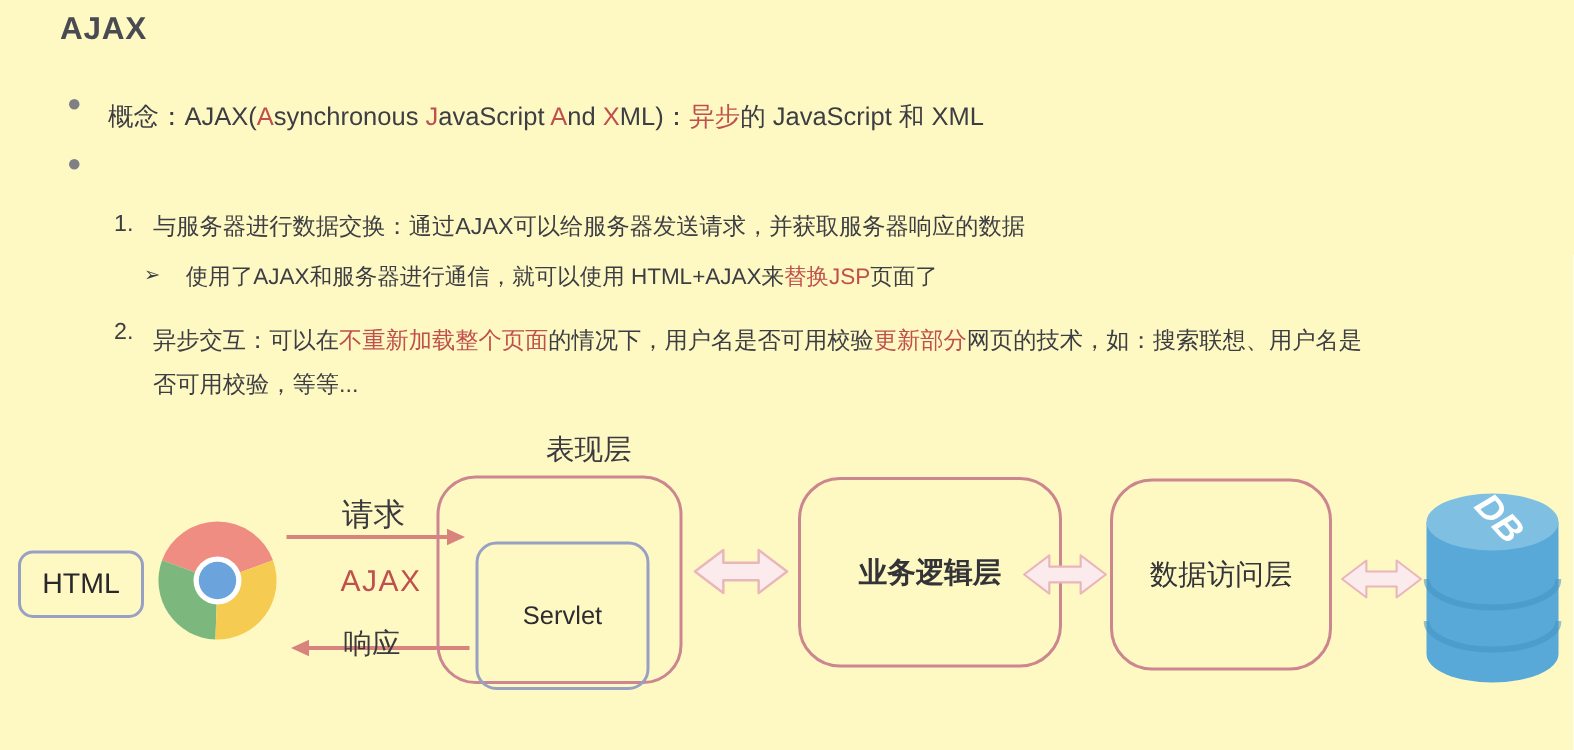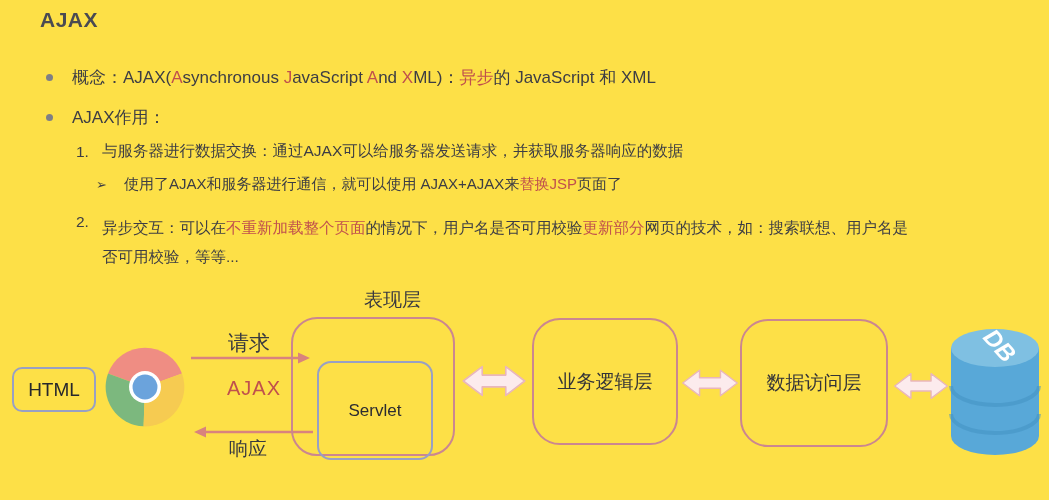--- a/index.html
+++ b/index.html
@@ -1,76 +1,75 @@
 <!DOCTYPE html>
 <html style="--red-accent: #c0504d; --text-dark: #3d3d44; --bullet-gray: #7f7f85; --rose-border: #cb8690; --purple-border: #98a0c4; --arrow-fill: #fcebed; --arrow-stroke: #e9b6bc; --salmon-arrow: #d9837d; --db-blue: #58a8d8; --db-blue-light: #7fc0e2; --db-blue-dark: #4492c2; --chrome-red: #ef8d83; --chrome-green: #7cb87e; --chrome-yellow: #f6cb51; --chrome-blue: #6ba3dc;"><head>
 <meta charset="utf-8">
 <style>
   html,body{margin:0;padding:0;background:#fff;}
   .page{
-    position:relative; width:1049px; height:500px; background:#fde047;
+    position:relative; width:1049px; height:500px; background:#fef9c3;
     font-family:"Liberation Sans","DejaVu Sans",sans-serif;
     color:var(--text-dark,#3d3d44); overflow:hidden;
   }
   .title{
     position:absolute; left:40px; top:8px; margin:0;
     font-size:21px; font-weight:bold; color:#4a4a52; letter-spacing:.5px;
   }
-  .line{position:absolute; display:flex; align-items:center; white-space:nowrap;}
+  .line{position:absolute; display:flex; align-items:flex-start; white-space:nowrap;}
   .dot{width:7px; height:7px; border-radius:50%; background:var(--bullet-gray,#7f7f85); margin-right:19px; flex:none;}
   .c-dark{color:var(--text-dark,#3d3d44);}
   .c-red{color:var(--red-accent,#c0504d);}
   .b1{left:46px; top:66px; font-size:17px;}
   .b2{left:46px; top:106px; font-size:17px;}
   .n1{left:76px; top:141px; font-size:15.5px;}
   .num{display:inline-block; width:26px; flex:none;}
   .s1{left:96px; top:175px; font-size:15px;}
   .submark{margin-right:17px; font-size:13px; flex:none;}
   .n2{left:76px; top:213px; font-size:15.5px; align-items:flex-start; white-space:normal;}
   .n2 .wrap{width:812px; line-height:29px;}
 
   
   .dbox{position:absolute; box-sizing:border-box; display:flex; align-items:center; justify-content:center;}
   .lbl-presentation{left:337px; top:287px; width:84px; font-size:19px; color:#3a3a40; position:absolute;text-align:right;}
   .outer-box{left:291px; top:317px; width:164px; height:139px; border:2px solid var(--rose-border,#cb8690); border-radius:26px;}
   .servlet-box{left:317px; top:341px; width:116px; height:99px; border:2px solid var(--purple-border,#98a0c4); border-radius:14px; font-size:17px; color:#2c2c31;margin-top:20px;}
   .html-box{left:12px; top:367px; width:84px; height:45px; border:2.5px solid var(--purple-border,#98a0c4); border-radius:10px; font-size:19px; color:#27272c;}
   .layer-box{border:2px solid var(--rose-border,#cb8690); border-radius:28px; font-size:19px; color:#333338;}
-  .box-business{left:532px; top:318px; width:146px; height:127px;}
+  .box-business{left:532px; top:318px; width:176px; height:127px;font-weight:bold;}
   .box-data{left:740px; top:319px; width:148px; height:128px;}
   .abs{position:absolute;}
   .lbl-request{left:228px; top:329px; font-size:21px; color:#39393f; position:absolute;}
   .lbl-ajax{left:227px; top:377px; font-size:20px; color:var(--red-accent,#c0504d); position:absolute; letter-spacing:1px;}
-  .lbl-response{left:229px; top:436px; font-size:19px; color:#39393f; position:absolute;}
+  .lbl-response{left:229px; top:416px; font-size:19px; color:#39393f; position:absolute;}
 </style>
 </head>
 <body>
 
 <div class="page">
 
   <h1 class="title">AJAX</h1>
 
   <div class="line b1">
     <span class="dot"></span>
     <span><span class="c-dark">概念：AJAX(</span><span class="c-red">A</span><span class="c-dark">synchronous </span><span class="c-red">J</span><span class="c-dark">avaScript </span><span class="c-red">A</span><span class="c-dark">nd </span><span class="c-red">X</span><span class="c-dark">ML)：</span><span class="c-red">异步</span><span class="c-dark">的 JavaScript 和 XML</span></span>
   </div>
 
   <div class="line b2">
     <span class="dot"></span>
-    <span>AJAX作用：</span>
   </div>
 
   <div class="line n1">
     <span class="num">1.</span>
     <span>与服务器进行数据交换：通过AJAX可以给服务器发送请求，并获取服务器响应的数据</span>
   </div>
 
   <div class="line s1">
     <span class="submark">➢</span>
-    <span><span class="c-dark">使用了AJAX和服务器进行通信，就可以使用 AJAX+AJAX来</span><span class="c-red">替换JSP</span><span class="c-dark">页面了</span></span>
+    <span><span class="c-dark">使用了AJAX和服务器进行通信，就可以使用 HTML+AJAX来</span><span class="c-red">替换JSP</span><span class="c-dark">页面了</span></span>
   </div>
 
   <div class="line n2">
     <span class="num">2.</span>
     <span class="wrap"><span class="c-dark">异步交互：可以在</span><span class="c-red">不重新加载整个页面</span><span class="c-dark">的情况下，用户名是否可用校验</span><span class="c-red">更新部分</span><span class="c-dark">网页的技术，如：搜索联想、用户名是否可用校验，等等...</span></span>
   </div>
 
   <div class="lbl-presentation">表现层</div>
 
   <div class="dbox html-box">

